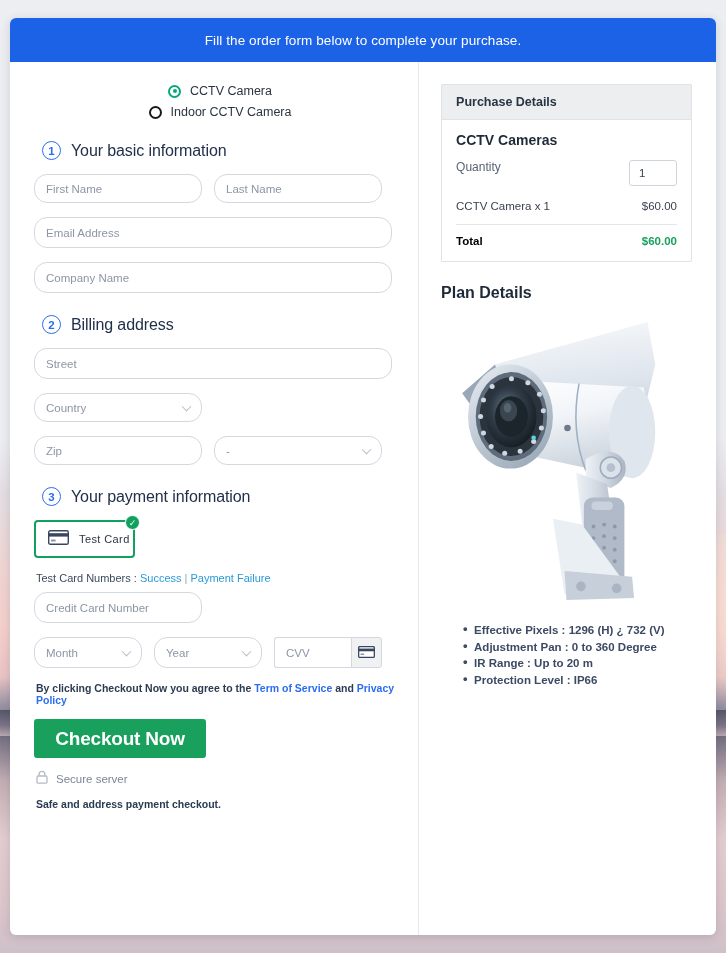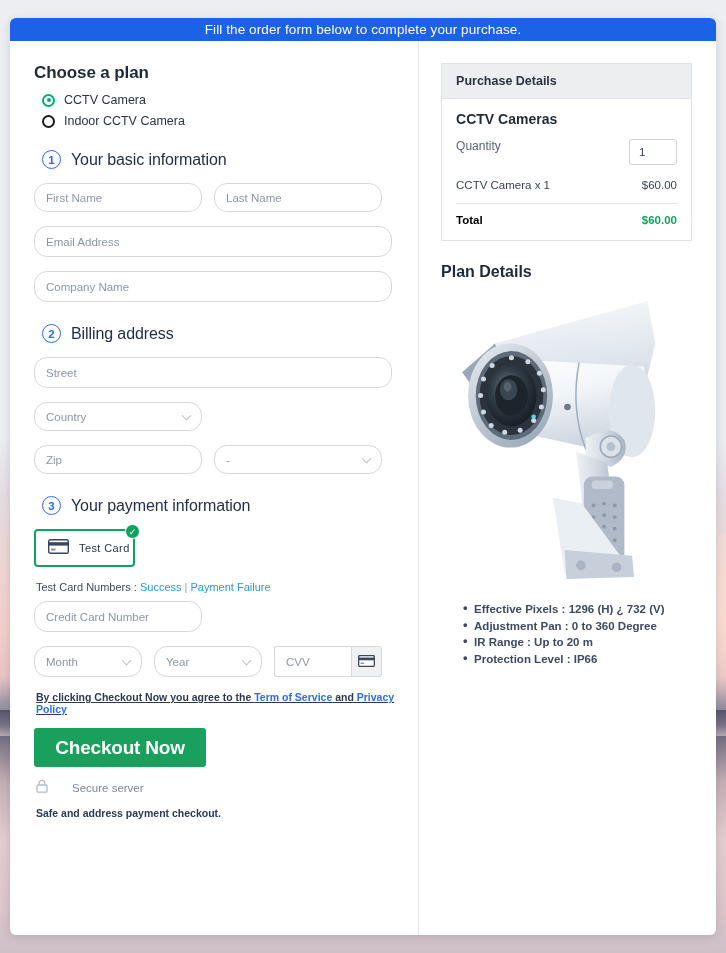--- a/index.html
+++ b/index.html
@@ -49,21 +49,21 @@
     background: #ffffff;
     border-radius: 6px;
     box-shadow: 0 2px 10px rgba(40,45,60,.16);
     overflow: hidden;
     display: flex;
     flex-direction: column;
   }
 
   #banner {
     flex: 0 0 auto;
-    height: 23px;
+    height: 44px;
     background: #1b62e6;
     color: #ffffff;
     display: flex;
     align-items: center;
     justify-content: center;
     font-size: 13.5px;
     letter-spacing: .1px;
   }
 
   #columns { flex: 1 1 auto; display: flex; min-height: 0; }
@@ -80,21 +80,21 @@
 
   
   h2.section-title {
     margin: 0 0 10px 0;
     font-size: 17px;
     font-weight: bold;
     color: #1e2a38;
     letter-spacing: -.1px;
   }
 
-  .radio-row { display: flex; align-items: center; margin: 0 0 7px 0; cursor: pointer; }
+  .radio-row { display: flex; align-items: center; margin: 0 0 7px 0; cursor: pointer; justify-content: center; }
   .radio-mark {
     width: 13px; height: 13px; border-radius: 50%;
     border: 2px solid #1a1a1a;
     margin: 0 9px 0 8px;
     position: relative; flex: 0 0 auto;
   }
   .radio-row.selected .radio-mark { border-color: #06a87a; }
   .radio-row.selected .radio-mark::after {
     content: ""; position: absolute;
     left: 2.5px; top: 2.5px; width: 4px; height: 4px;
@@ -167,34 +167,34 @@
   .cvv-wrap { display: flex; width: 108px; flex: 0 0 108px; justify-content: space-between; }
   .cvv-wrap .fld { flex: 1 1 auto; border-right: 0; border-radius: 3px 0 0 3px; }
   .cvv-btn {
     width: 31px; flex: 0 0 31px;
     border: 1px solid #d4d8de; border-radius: 0 3px 3px 0;
     background: #f0f1f3;
     display: flex; align-items: center; justify-content: center;
     cursor: pointer;
   }
 
-  .terms { font-size: 10.5px; color: #2b3b52; font-weight: bold; margin: 8px 0 13px 2px; text-decoration: underline; }
+  .terms { font-size: 10.5px; color: #2b3b52; font-weight: bold; margin: 8px 0 13px 2px; }
   .terms a { color: #2a6df0; text-decoration: none; }
 
   #checkout-btn {
     width: 172px; height: 39px;
     background: #19a05c;
     border: 0; border-radius: 3px;
     color: #fff; font-size: 19px; font-weight: bold;
     font-family: "Liberation Sans", sans-serif;
     letter-spacing: -.2px;
     cursor: pointer;
     display: flex; align-items: center; justify-content: center;
   }
-  .secure-row { display: flex; align-items: center; gap: 24px; margin: 12px 0 10px 2px; }
+  .secure-row { display: flex; align-items: center; gap: 8px; margin: 12px 0 10px 2px; }
   .secure-row .txt { font-size: 11.5px; color: #7b8697; }
   .safe-note { font-size: 10.5px; color: #2b3b52; font-weight: bold; margin-left: 2px; }
 
   
   #purchase-box {
     border: 1px solid #dfe2e7;
     border-radius: 1px;
     overflow: hidden;
     margin-bottom: 22px;
   }
@@ -245,21 +245,20 @@
 <div id="card">
 
   <div id="banner">
     <span>Fill the order form below to complete your purchase.</span>
   </div>
 
   <div id="columns">
 
     <div id="left-col">
 
-      <h2 class="section-title">Choose a plan</h2>
 
       <div class="radio-row selected">
         <span class="radio-mark"></span>
         <span class="radio-label">CCTV Camera</span>
       </div>
       <div class="radio-row">
         <span class="radio-mark"></span>
         <span class="radio-label">Indoor CCTV Camera</span>
       </div>
 

